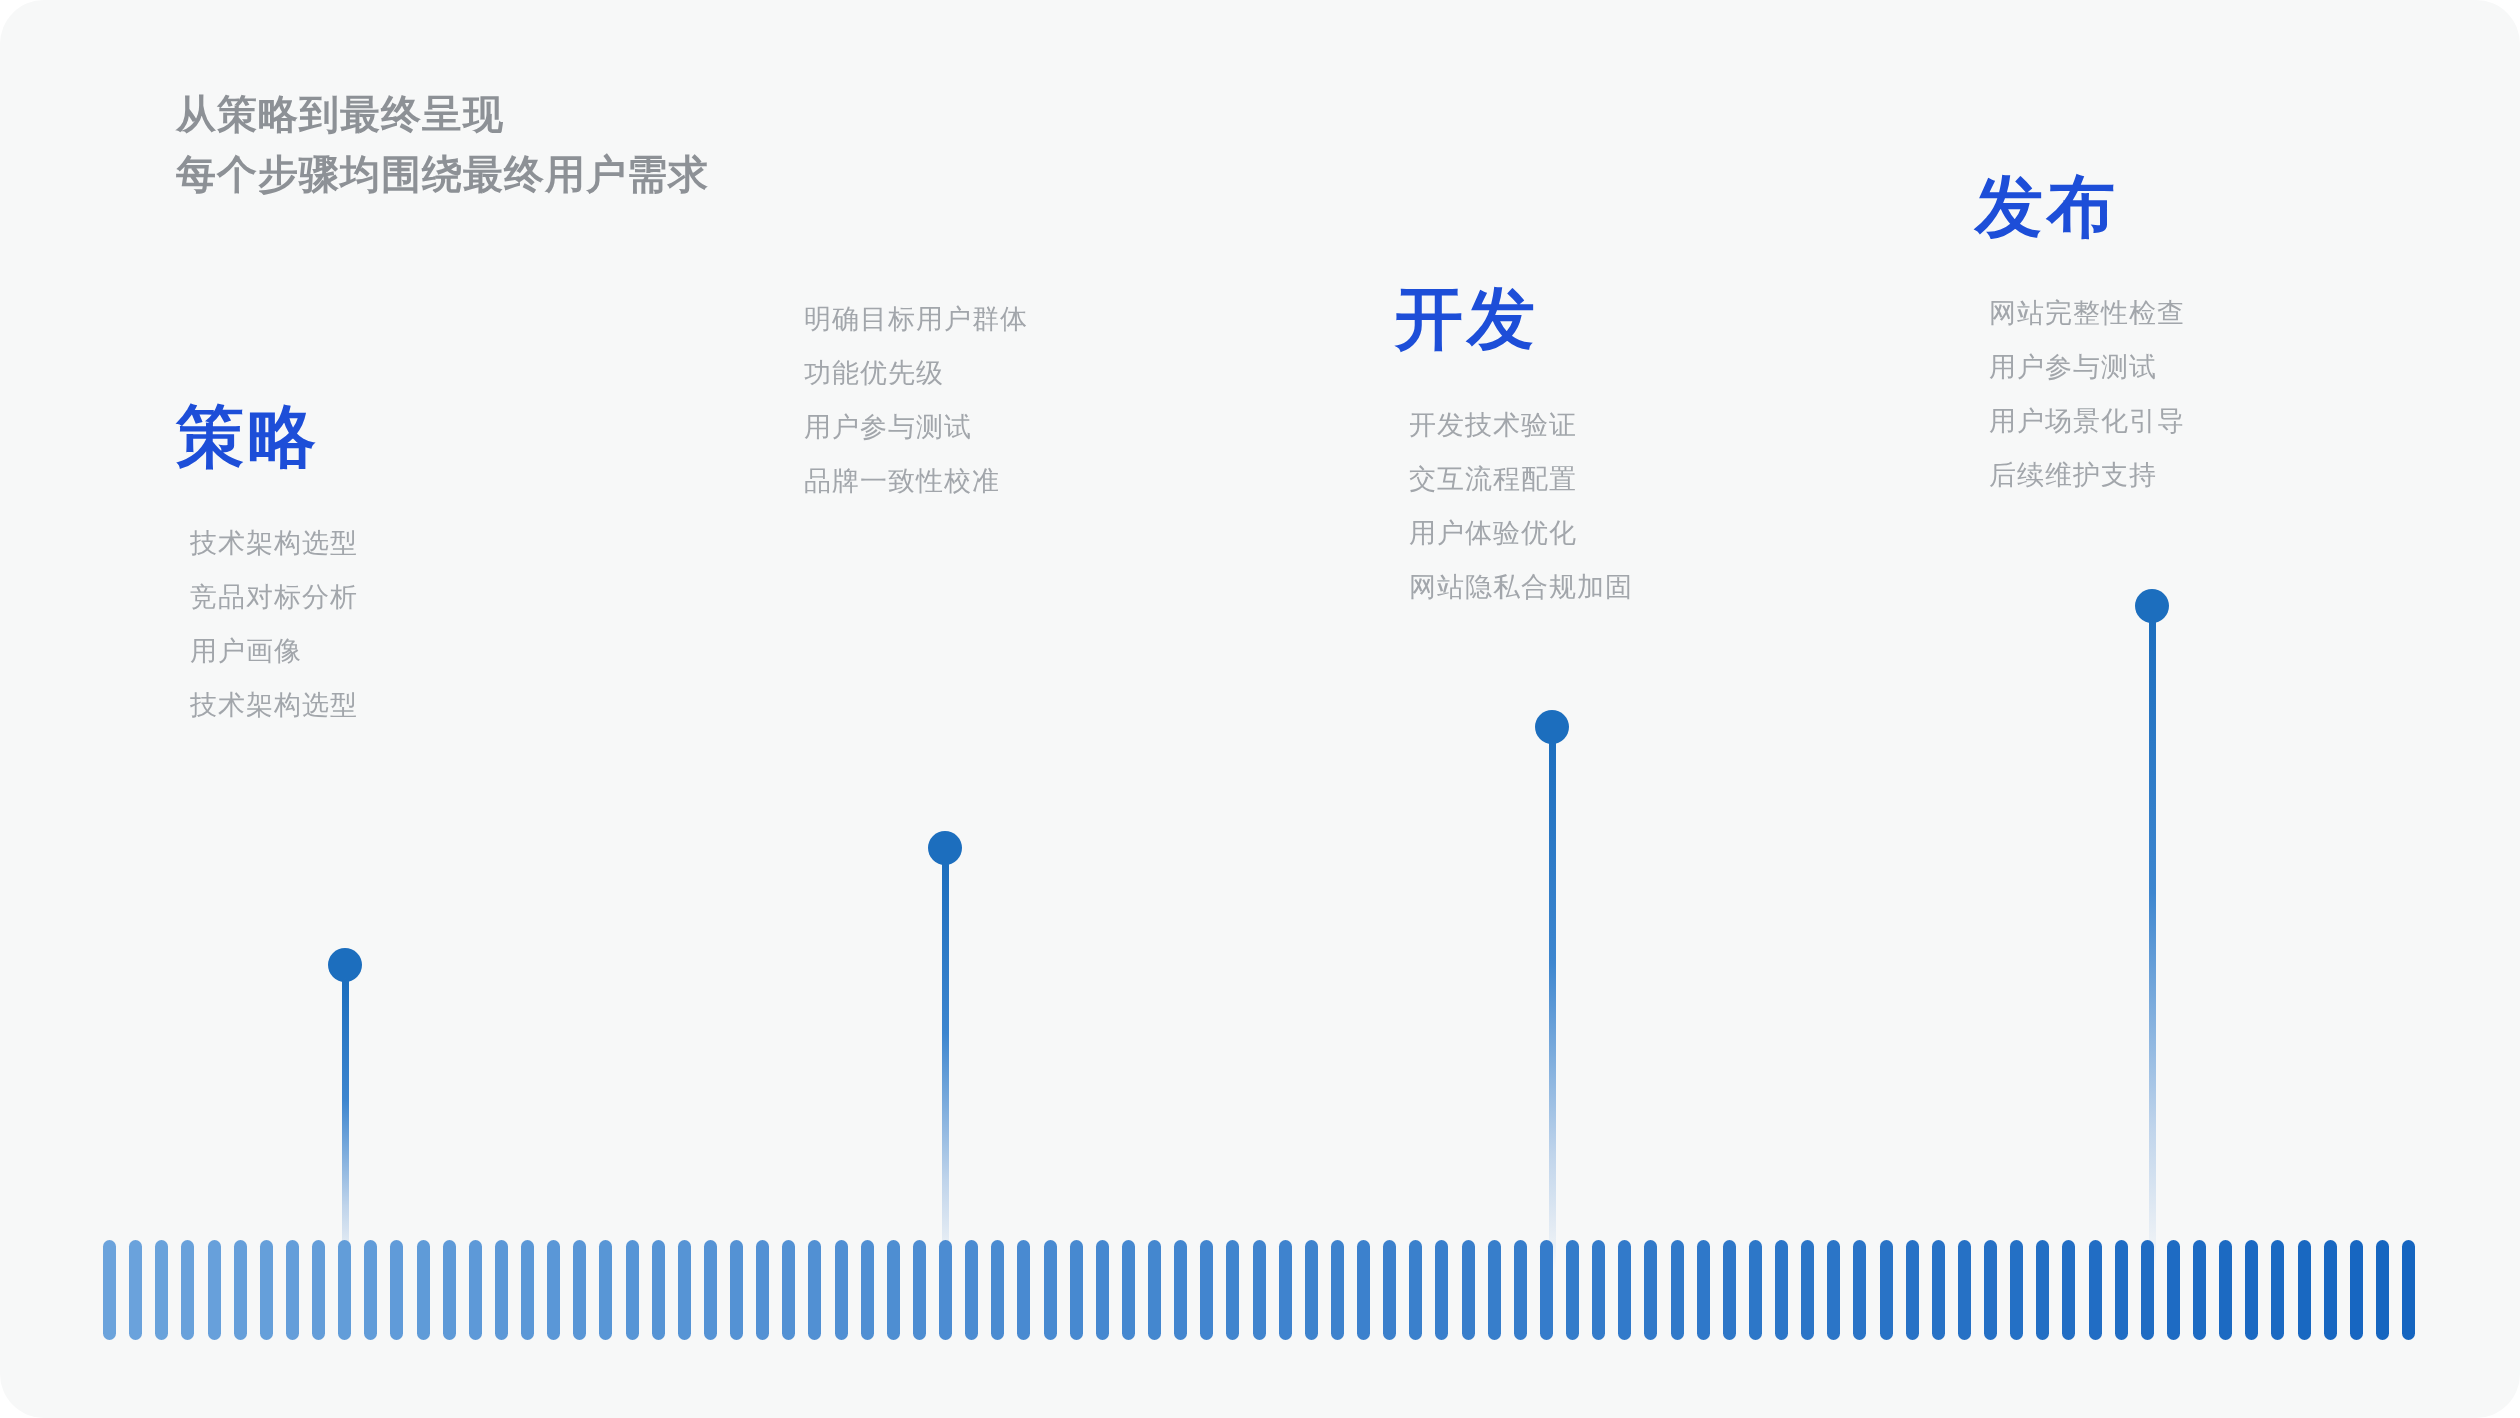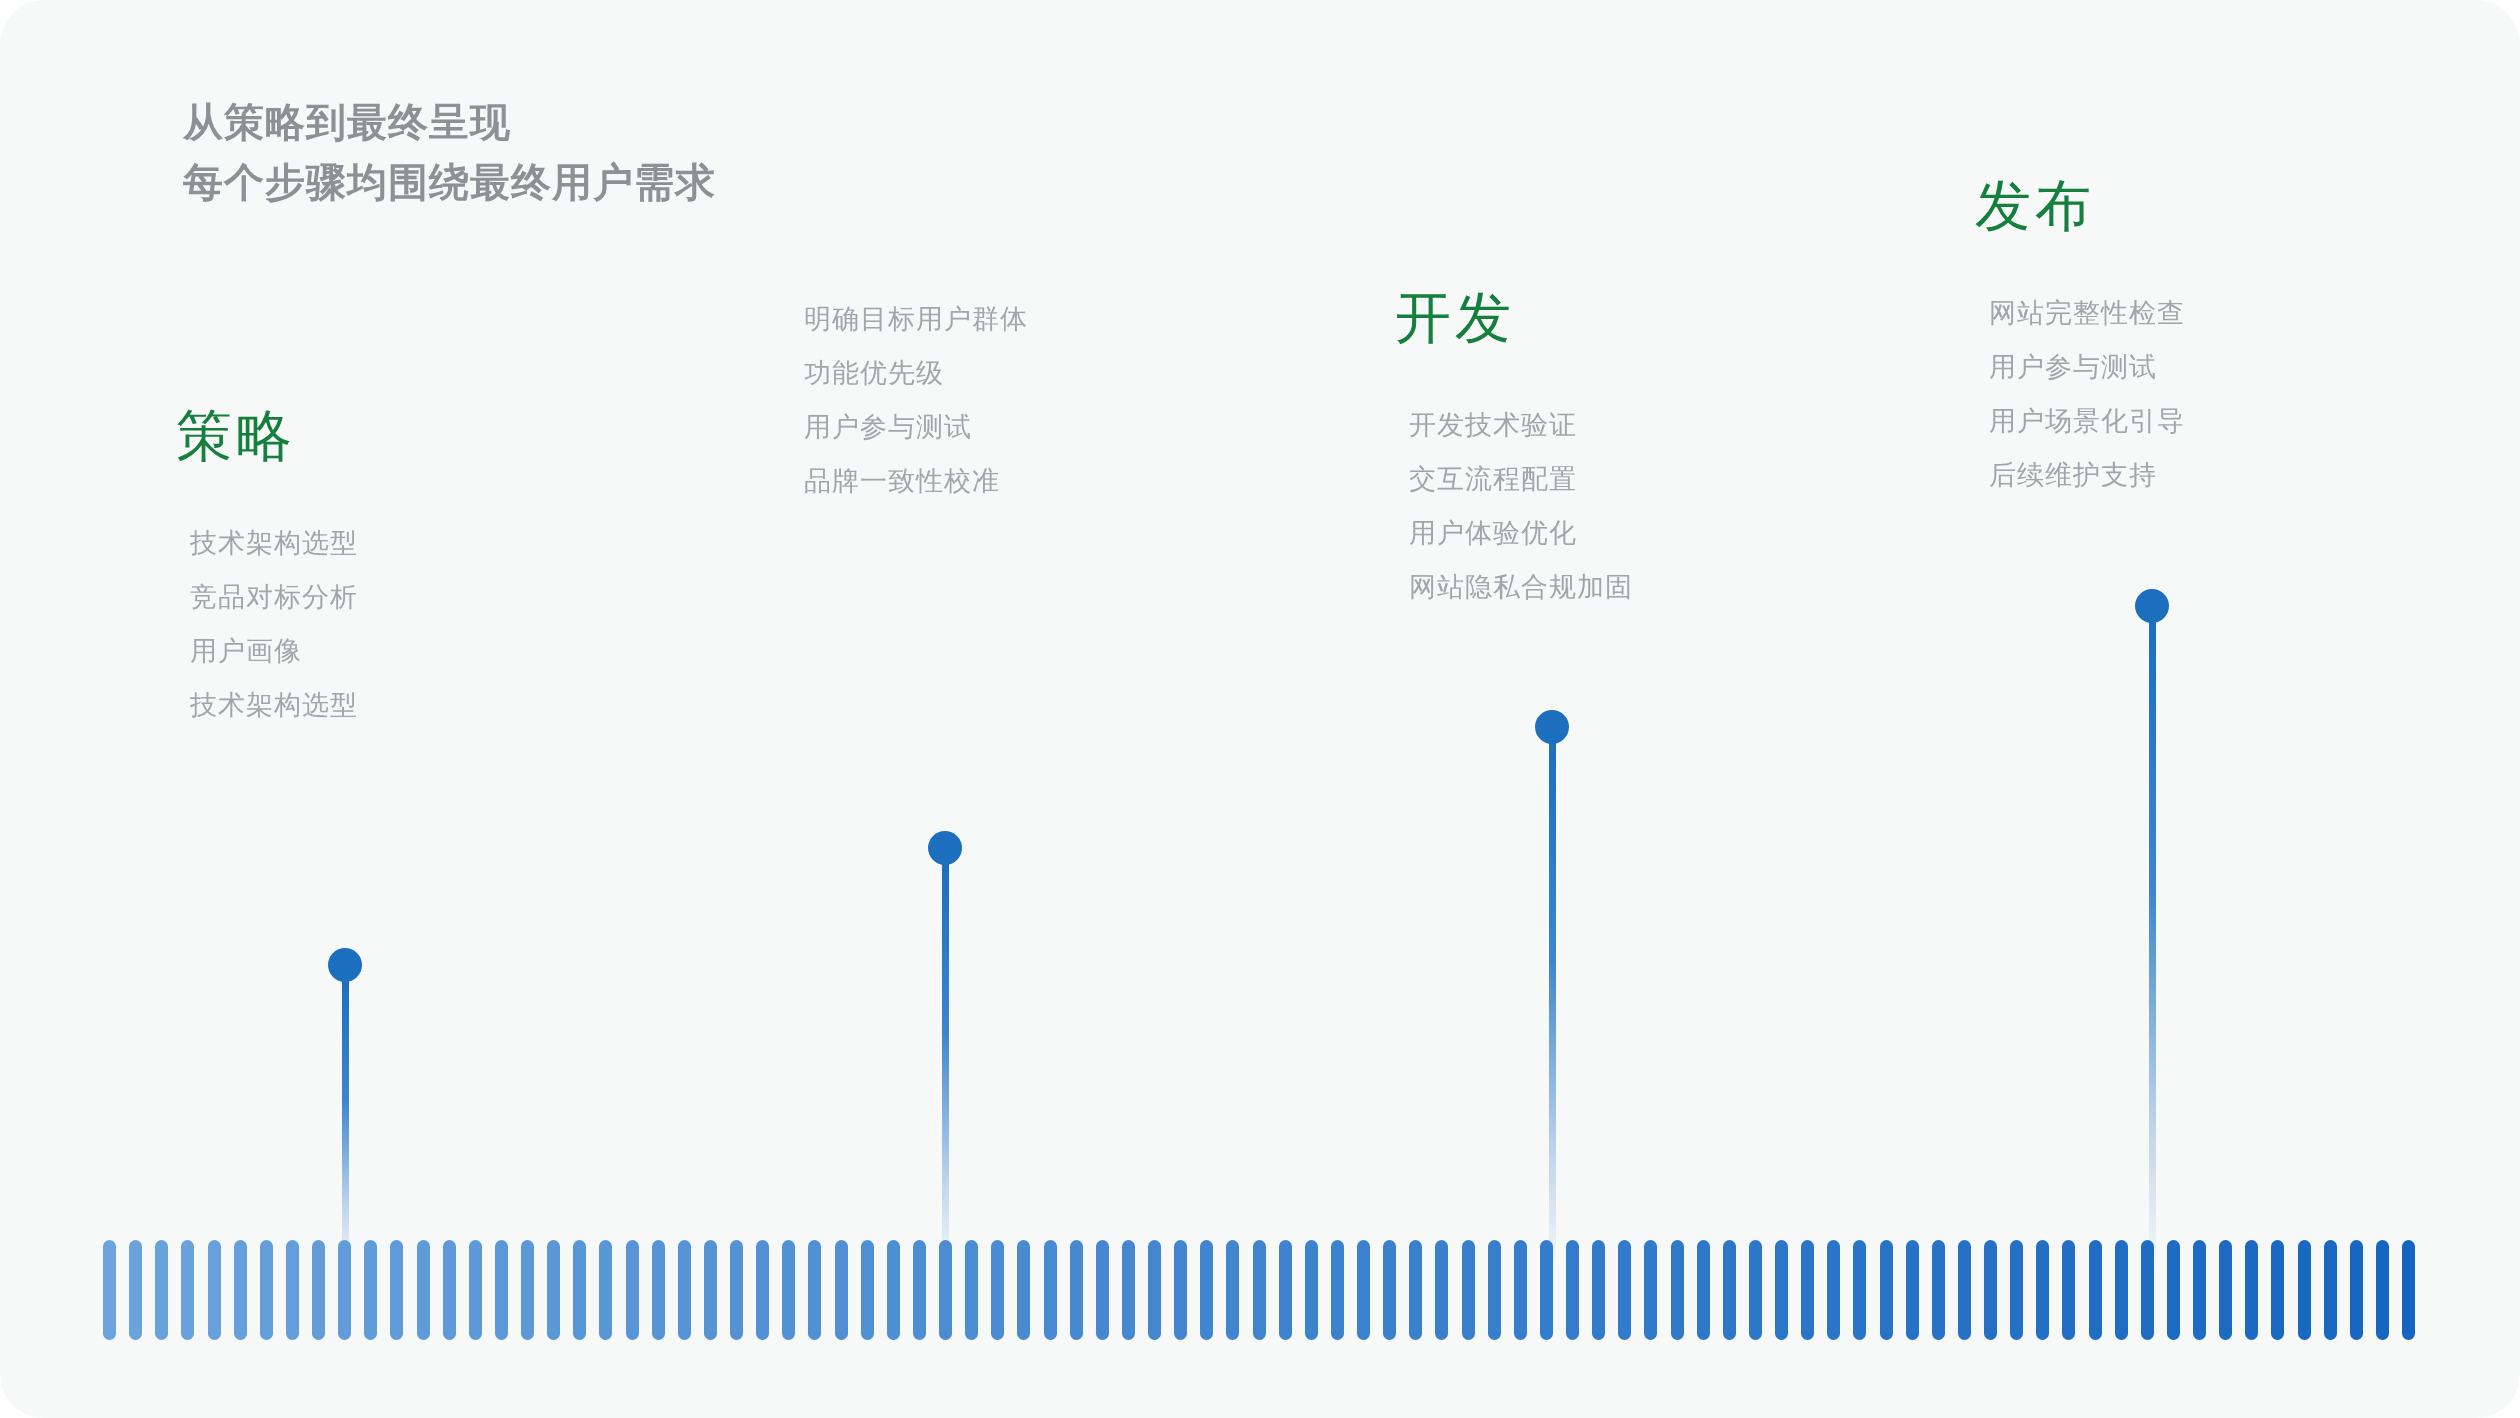--- a/index.html
+++ b/index.html
@@ -4,27 +4,27 @@
 <style>
   html,body{margin:0;padding:0;background:#ffffff;}
   body{width:2520px;height:1418px;font-family:"Liberation Sans","DejaVu Sans",sans-serif;}
 
   #stage{position:relative;width:2520px;height:1418px;overflow:hidden;background:#ffffff;}
 
   #card{position:absolute;left:0;top:0;width:2520px;height:1418px;
         background:#f7f8f8;border-radius:44px;overflow:hidden;}
 
   
-  #header{position:absolute;left:176px;top:92px;margin-left:7px;}
+  #header{position:absolute;left:176px;top:84px;}
   .hline{font-size:40px;line-height:60px;font-weight:700;color:#8d9196;
          letter-spacing:1px;white-space:nowrap;}
 
   
   .phase{position:absolute;}
-  .phase-title{font-size:56px;line-height:92px;font-weight:400;color:#15803d;
+  .phase-title{font-size:68px;line-height:92px;font-weight:700;color:#1d4ed8;
                letter-spacing:4px;white-space:nowrap;margin:0 0 34px 0;}
   .phase-items{margin:14px;padding:0;list-style:none;}
   .phase-items li{font-size:27px;line-height:54px;color:#a2a6ab;
                   letter-spacing:1px;white-space:nowrap;}
 
   
   .pin{position:absolute;width:34px;}
   .pin .dot{position:absolute;left:0;top:0;width:34px;height:34px;border-radius:50%;
             background:#1c6ebe;}
   .pin .stem{position:absolute;left:14px;top:30px;width:7px;border-radius:4px;

